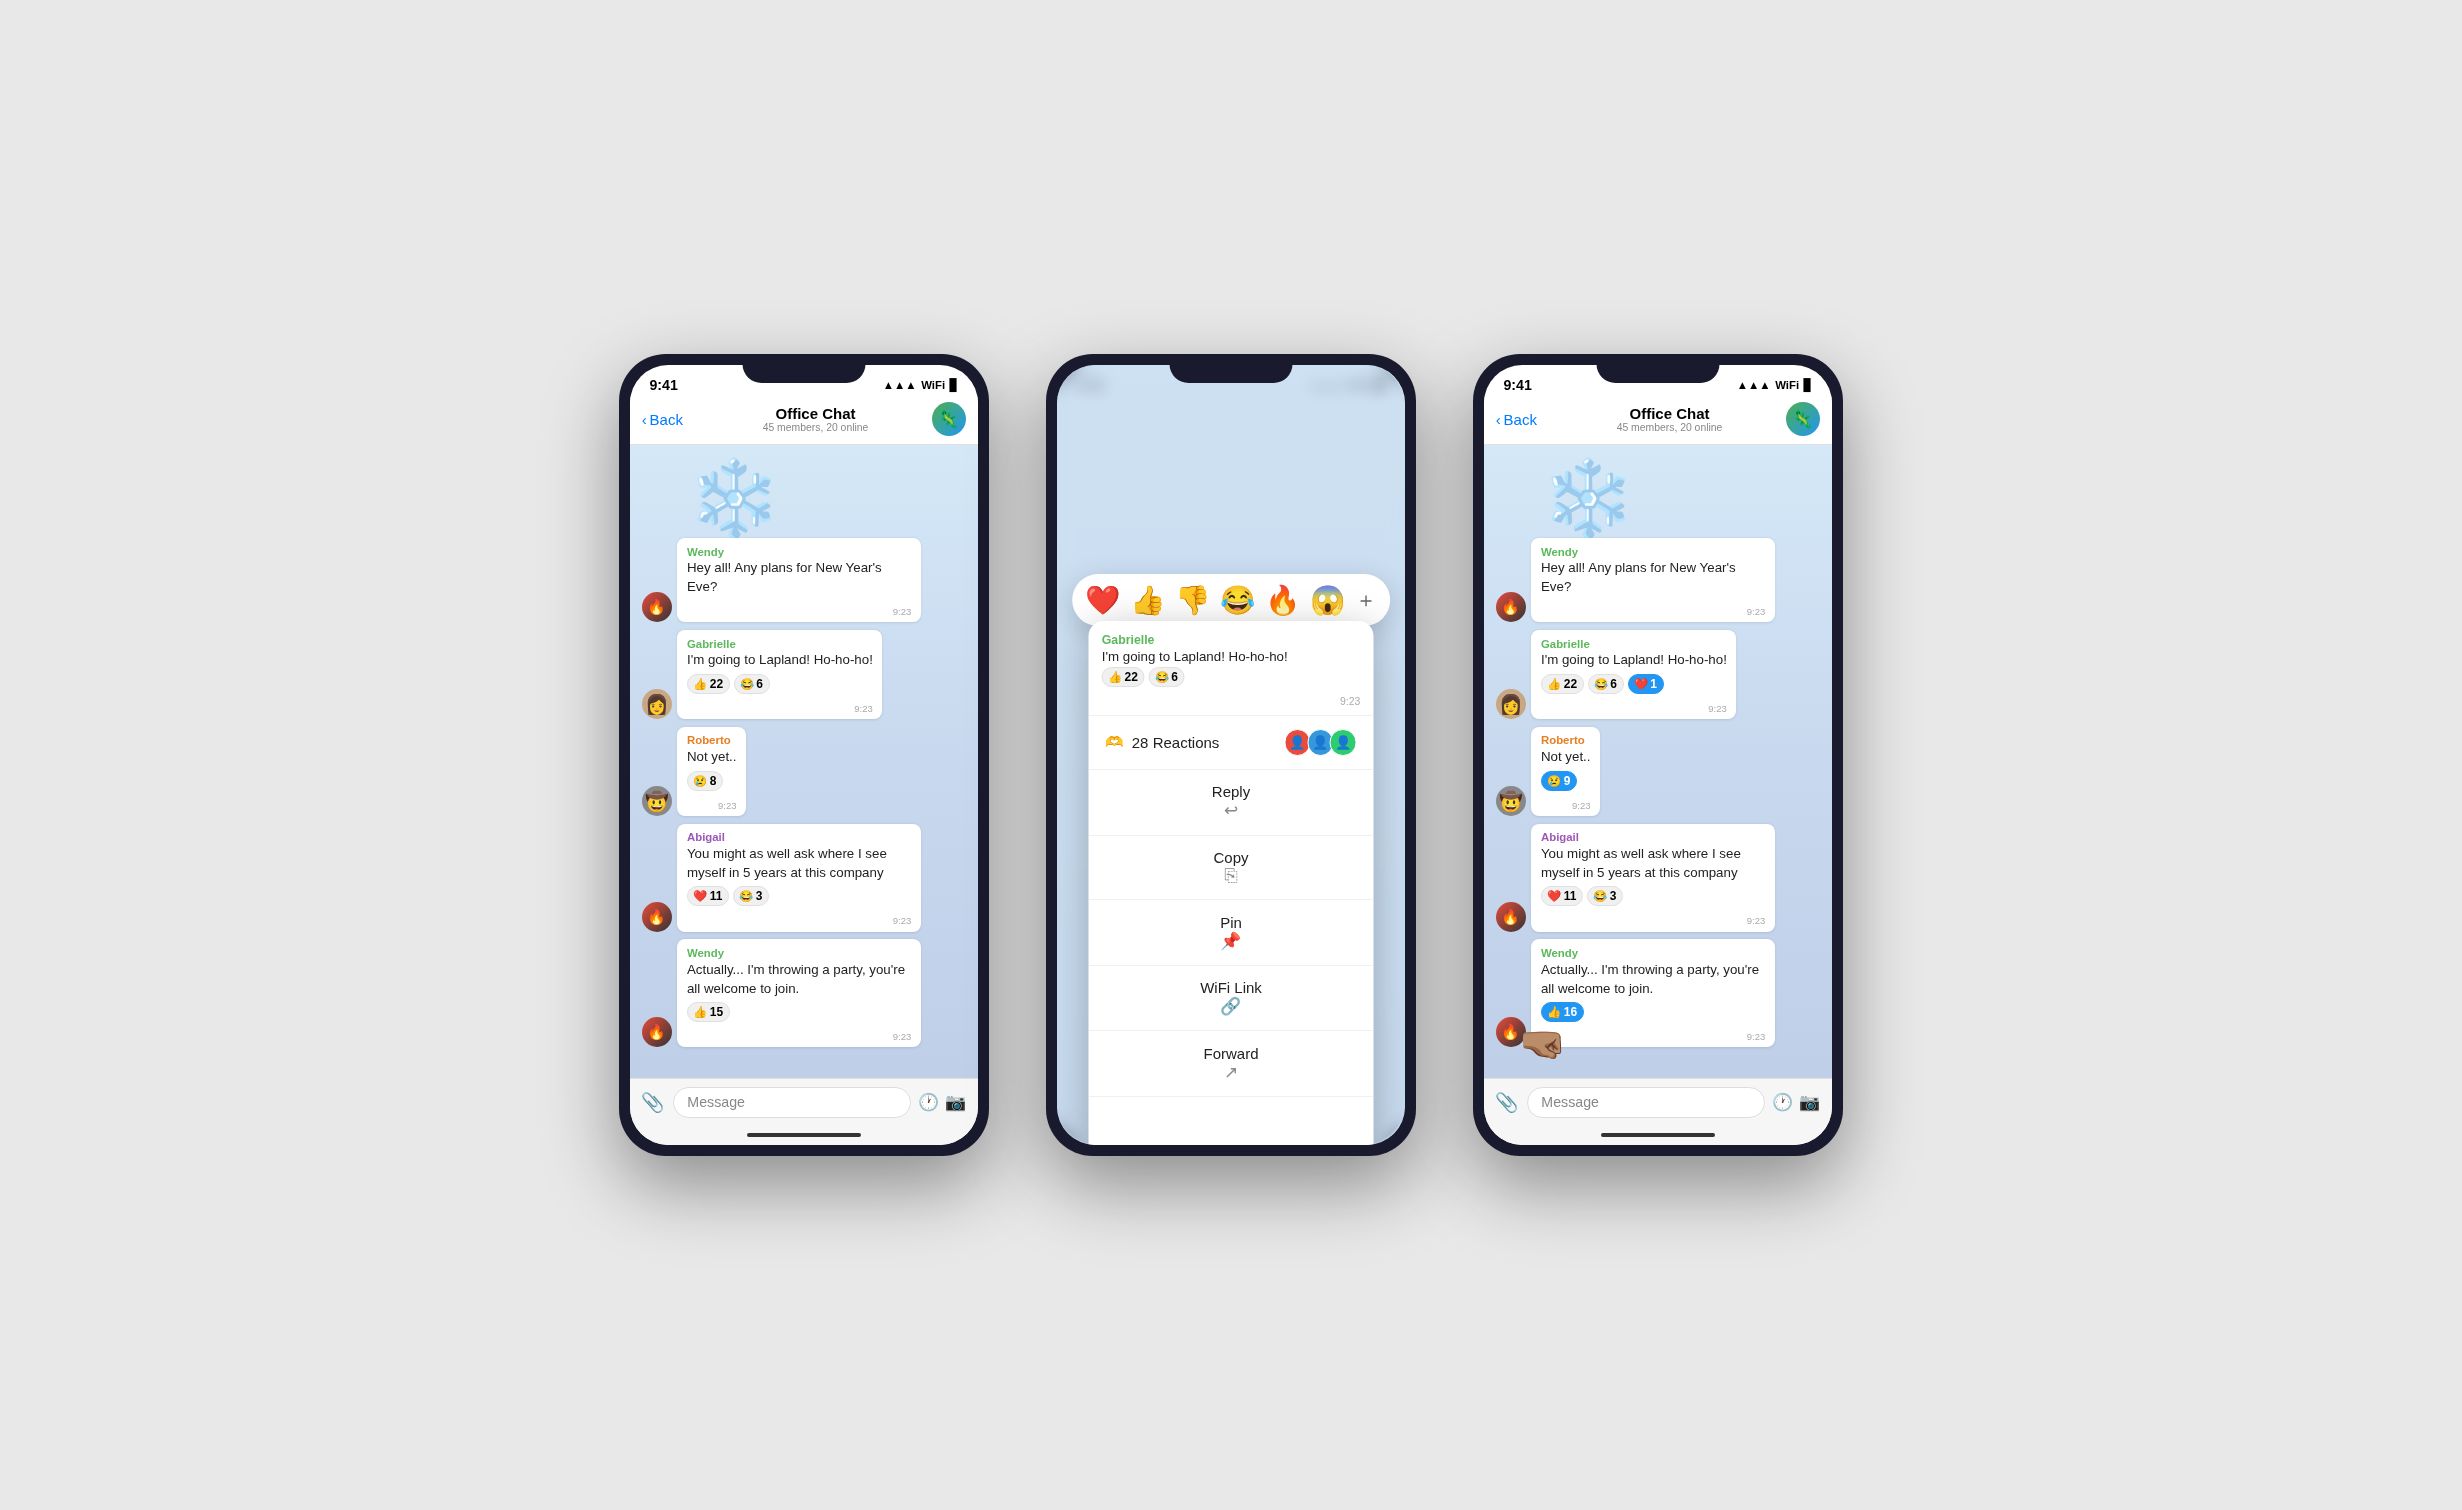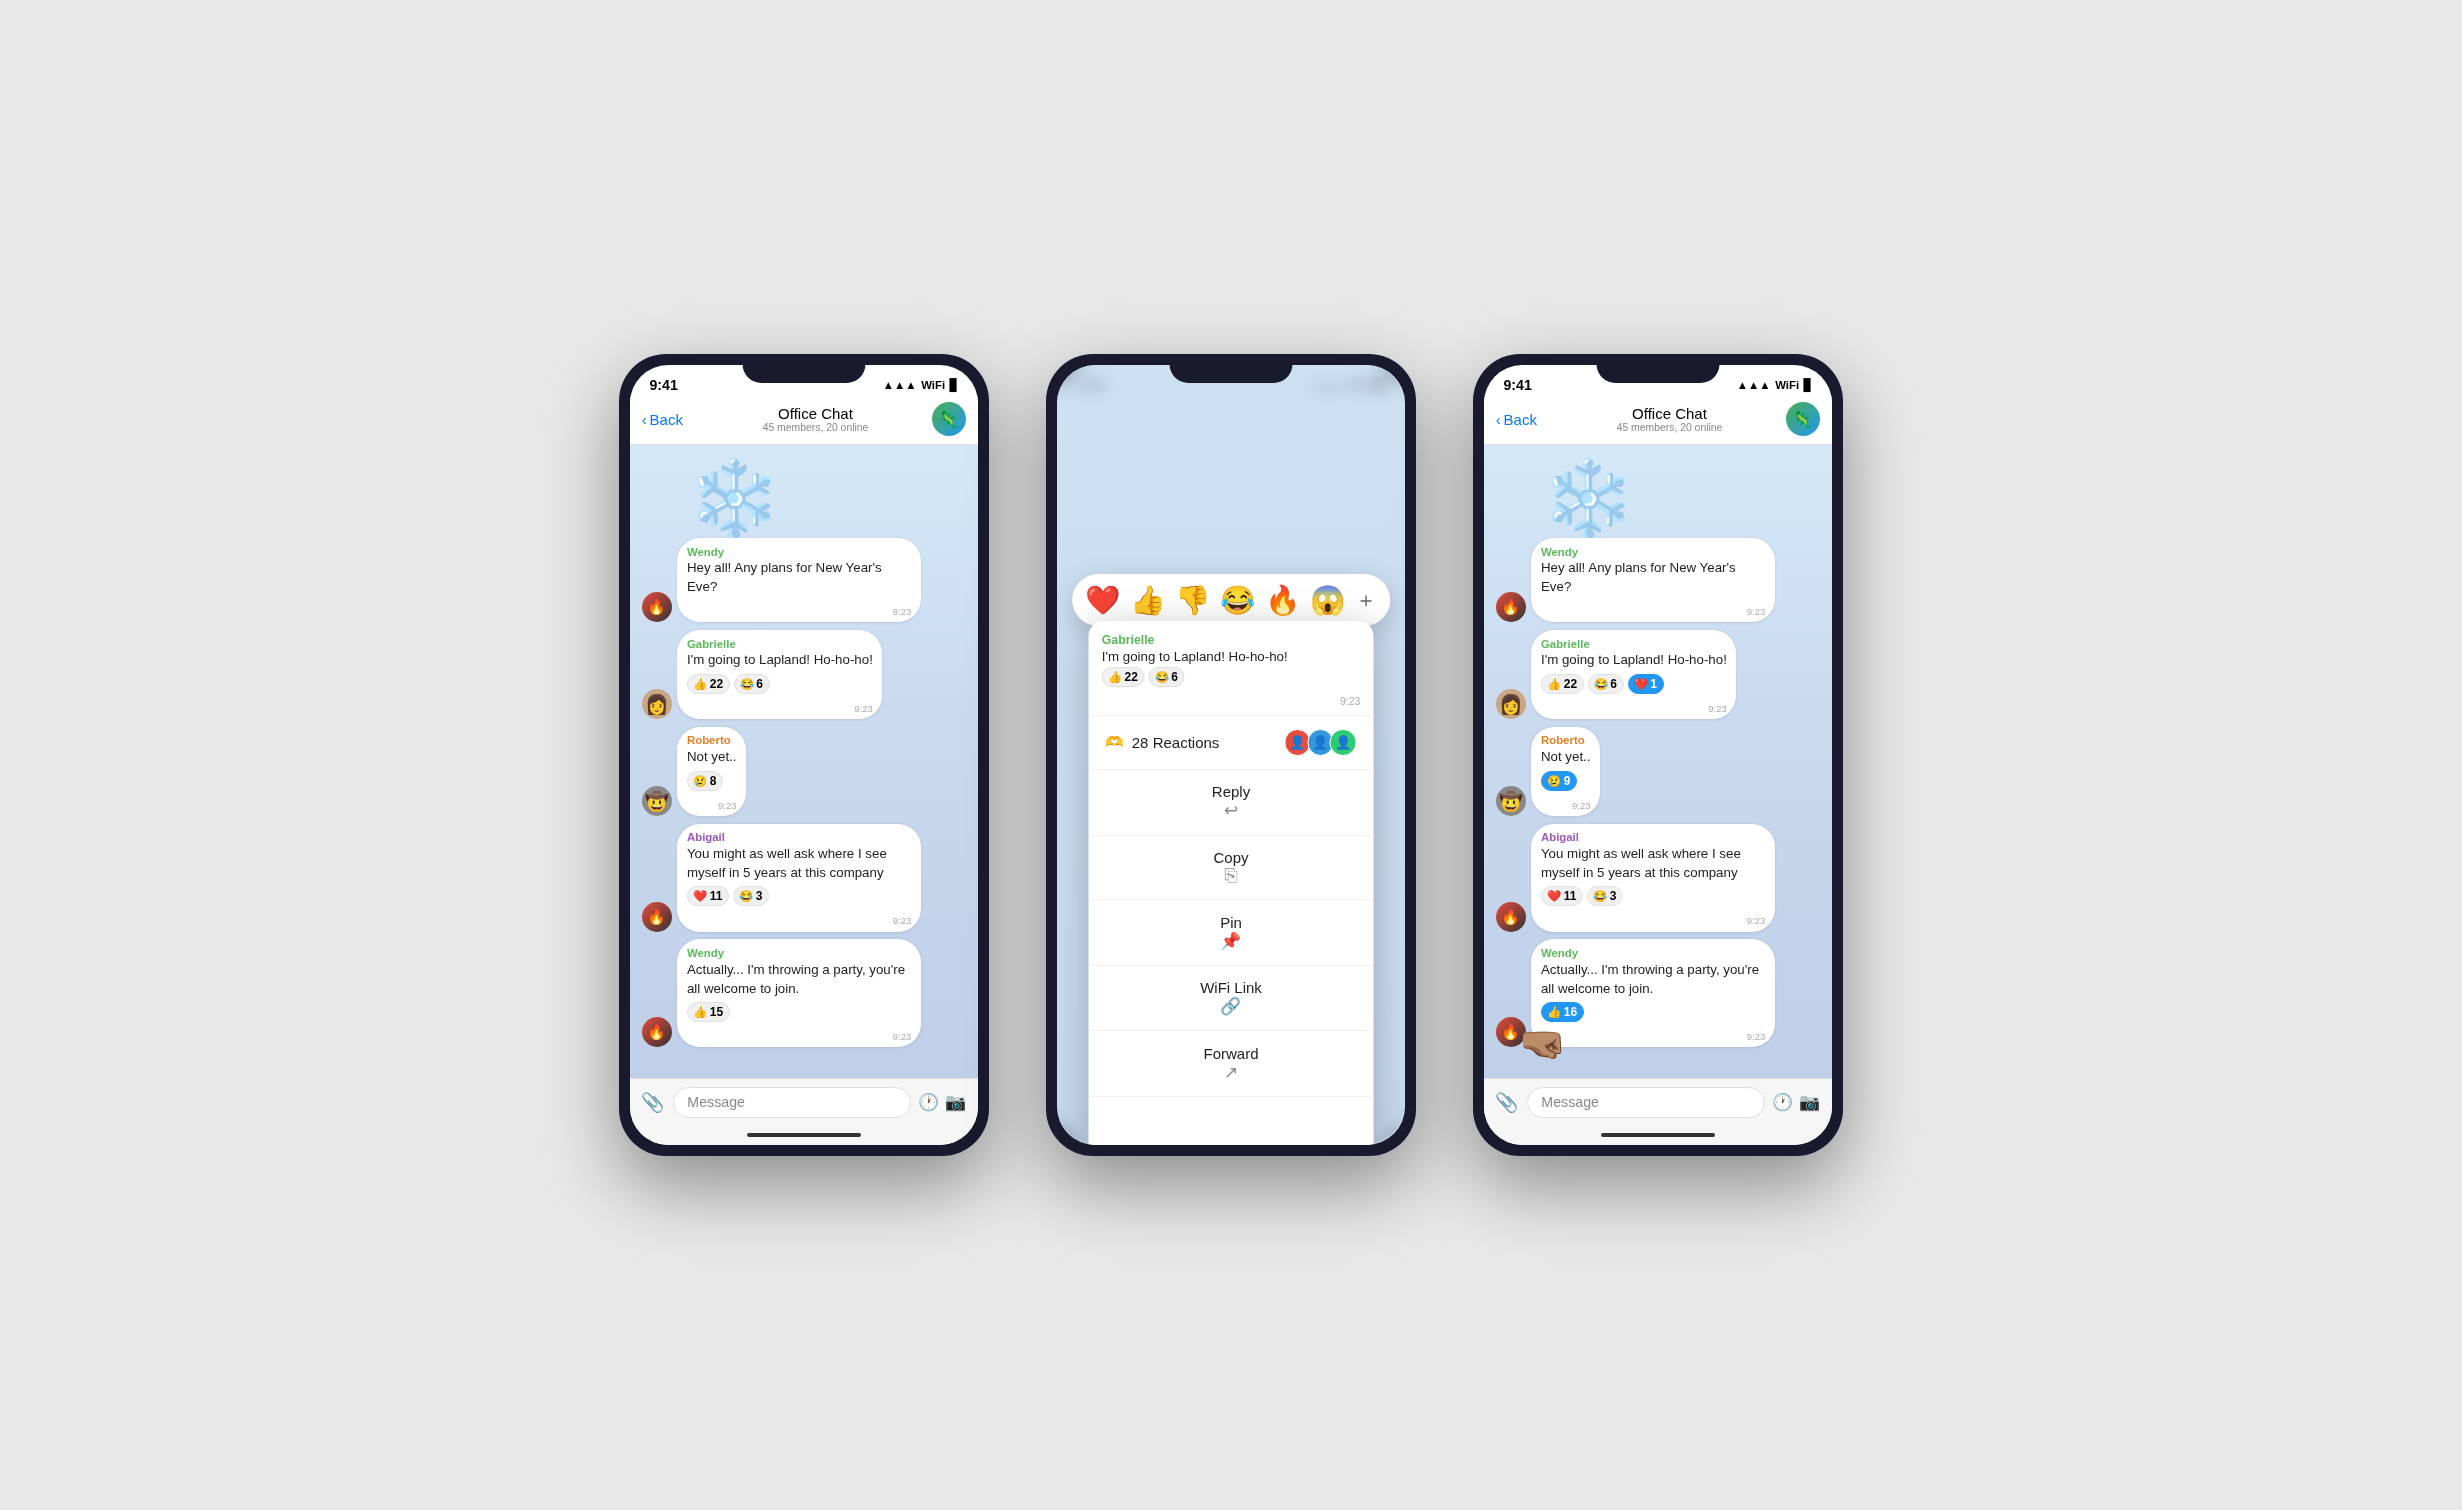--- a/index.html
+++ b/index.html
@@ -85,21 +85,21 @@
       font-size: 15px;
       display: flex;
       align-items: center;
       gap: 2.8px;
       min-width: 57px;
     }
     .nav-title {
       flex: 1;
       text-align: center;
     }
-    .nav-title .title { font-size: 15px; font-weight: 400; color: #000; }
+    .nav-title .title { font-size: 15px; font-weight: 700; color: #000; }
     .nav-title .subtitle { font-size: 10.4px; color: #888; }
     .nav-avatar {
       width: 34px;
       height: 34px;
       border-radius: 50%;
       background: linear-gradient(135deg, #4CAF50, #2196F3);
       overflow: hidden;
       display: flex;
       align-items: center;
       justify-content: center;
@@ -142,21 +142,21 @@
       flex-shrink: 0;
       font-size: 15px;
       display: flex;
       align-items: center;
       justify-content: center;
       overflow: hidden;
     }
     .msg-bubble {
       max-width: 75%;
       background: #fff;
-      border-radius: 23px;
+      border-radius: 8px;
       padding: 7.6px 9.5px 5.7px;
       position: relative;
       box-shadow: 0 0.9px 2.8px rgba(0,0,0,0.1);
     }
     .msg-name {
       font-size: 11.4px;
       font-weight: 700;
       margin-bottom: 1.9px;
     }
     .msg-text {

